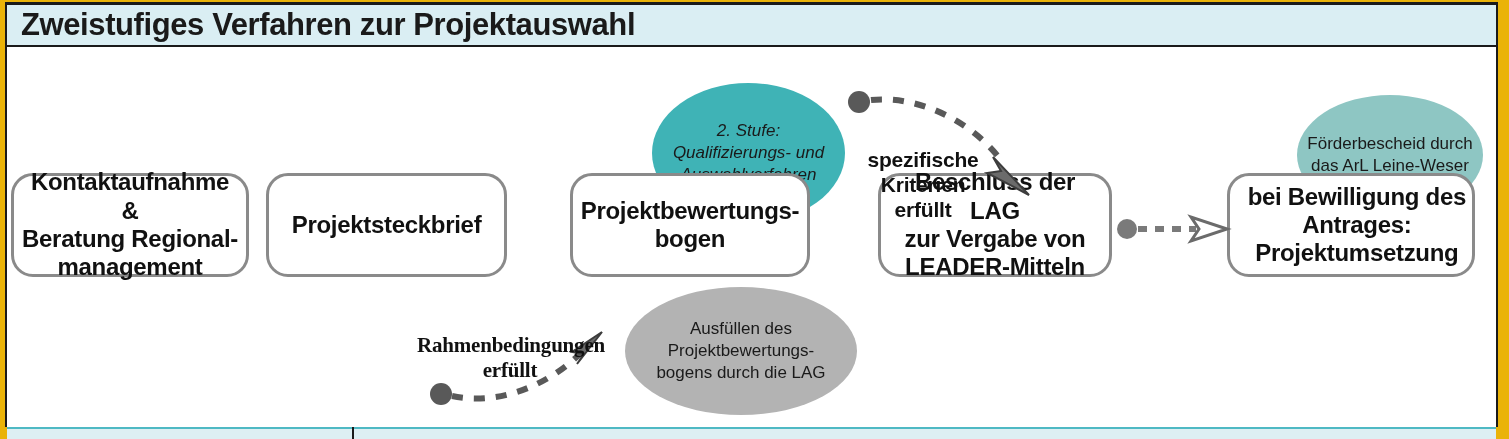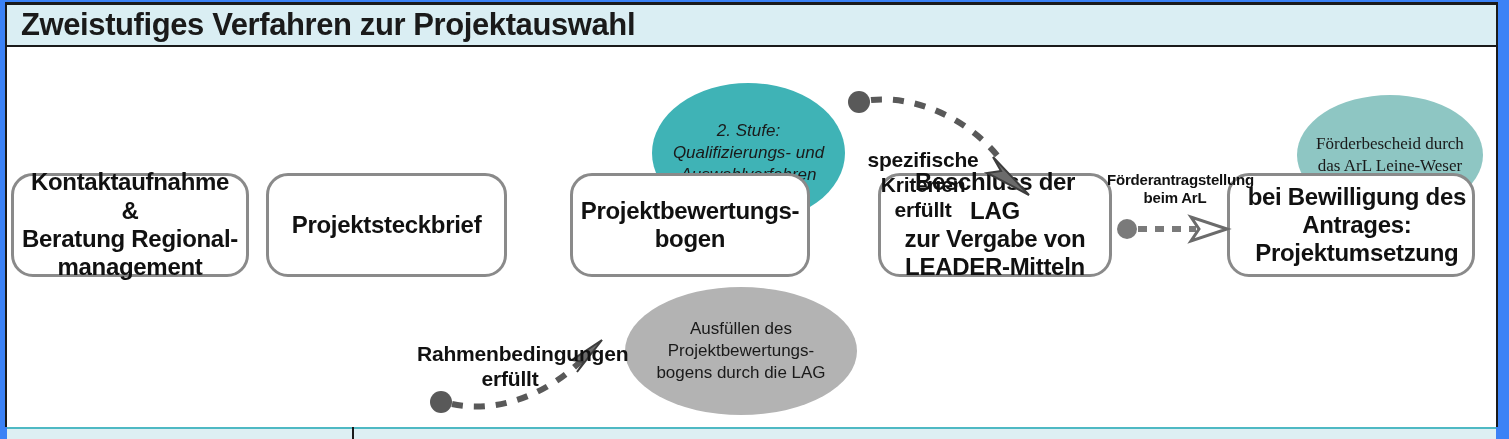--- a/index.html
+++ b/index.html
@@ -7,21 +7,21 @@
     padding: 0;
     background: #ffffff;
   }
   body {
     font-family: "Liberation Sans", sans-serif;
   }
   #page {
     position: relative;
     width: 1509px;
     height: 439px;
-    background: #3b82f6;
+    background: #eab308;
     overflow: hidden;
   }
 
   
   .frame-border-left {
     position: absolute;
     left: 5px;
     top: 2px;
     width: 2px;
     height: 425px;
@@ -177,21 +177,21 @@
 Auswahlverfahren</span>
     </div>
 
     <div class="ell ell-gray" style="left:618px; top:240px; width:232px; height:128px;">
       <span class="ell-text">Ausfüllen des
 Projektbewertungs-
 bogens durch die LAG</span>
     </div>
 
 
-    <div class="ell ell-teal-l" style="left:1290px; top:48px; width:186px; height:120px;font-family:Liberation Serif, serif;">
+    <div class="ell ell-teal-l" style="left:1290px; top:48px; width:186px; height:120px;">
       <span class="ell-text">Förderbescheid durch
 das ArL Leine-Weser</span>
     </div>
 
     <div class="pbox" style="left:259px; top:126px; width:241px; height:104px;">
       <span class="pbox-text">Projektsteckbrief</span>
     </div>
 
     <div class="pbox" style="left:4px; top:126px; width:238px; height:104px;">
       <span class="pbox-text">Kontaktaufnahme &amp;
@@ -209,21 +209,21 @@
 zur Vergabe von
 LEADER-Mitteln</span>
     </div>
 
     <div class="pbox" style="left:1220px; top:126px; width:248px; height:104px;justify-content:flex-end;">
       <span class="pbox-text">bei Bewilligung des
 Antrages:
 Projektumsetzung</span>
     </div>
 
-    <div class="arrow-group" style="left:418px; top:250px; width:200px; height:130px;">
+    <div class="arrow-group" style="left:418px; top:242px; width:200px; height:130px;font-family:Liberation Serif, serif;">
       <svg class="arrow-svg" width="200" height="130" viewBox="0 0 200 130">
         <circle cx="16" cy="105" r="11" fill="#595959"></circle>
         <path d="M 27 107 C 70 116, 120 100, 158 62" stroke="#595959" stroke-width="6" fill="none" stroke-dasharray="11 11" stroke-linecap="butt"></path>
         <path d="M 177 43 L 147 63 L 159 65 L 152 75 Z" fill="#6b6b6b" stroke="#3d3d3d" stroke-width="2"></path>
       </svg>
       <span class="arrow-label" style="left:-8px; top:44px; width:186px;">Rahmenbedingungen
 erfüllt</span>
     </div>
 
     <div class="arrow-group" style="left:836px; top:38px; width:200px; height:140px;">
@@ -235,22 +235,20 @@
       <span class="arrow-label" style="left:-2px; top:62px; width:164px;">spezifische Kriterien
 erfüllt</span>
     </div>
 
     <div class="arrow-group" style="left:1104px; top:126px; width:126px; height:80px;">
       <svg class="arrow-svg" width="126" height="80" viewBox="0 0 126 80">
         <circle cx="16" cy="56" r="10" fill="#7a7a7a"></circle>
         <path d="M 27 56 L 85 56" stroke="#7a7a7a" stroke-width="6" fill="none" stroke-dasharray="9 8" stroke-linecap="butt"></path>
         <path d="M 116 56 L 80 44 L 88 56 L 80 68 Z" fill="#ffffff" stroke="#6b6b6b" stroke-width="3"></path>
       </svg>
-      <span class="arrow-label" style="left:-4px; top:-2px; width:136px; font-size:15px;">Förderantragstellung
-beim ArL</span>
     </div>
 
   </div>
 
   <div class="footer-strip"></div>
   <div class="footer-divider"></div>
 
 </div>
 
 </body></html>

